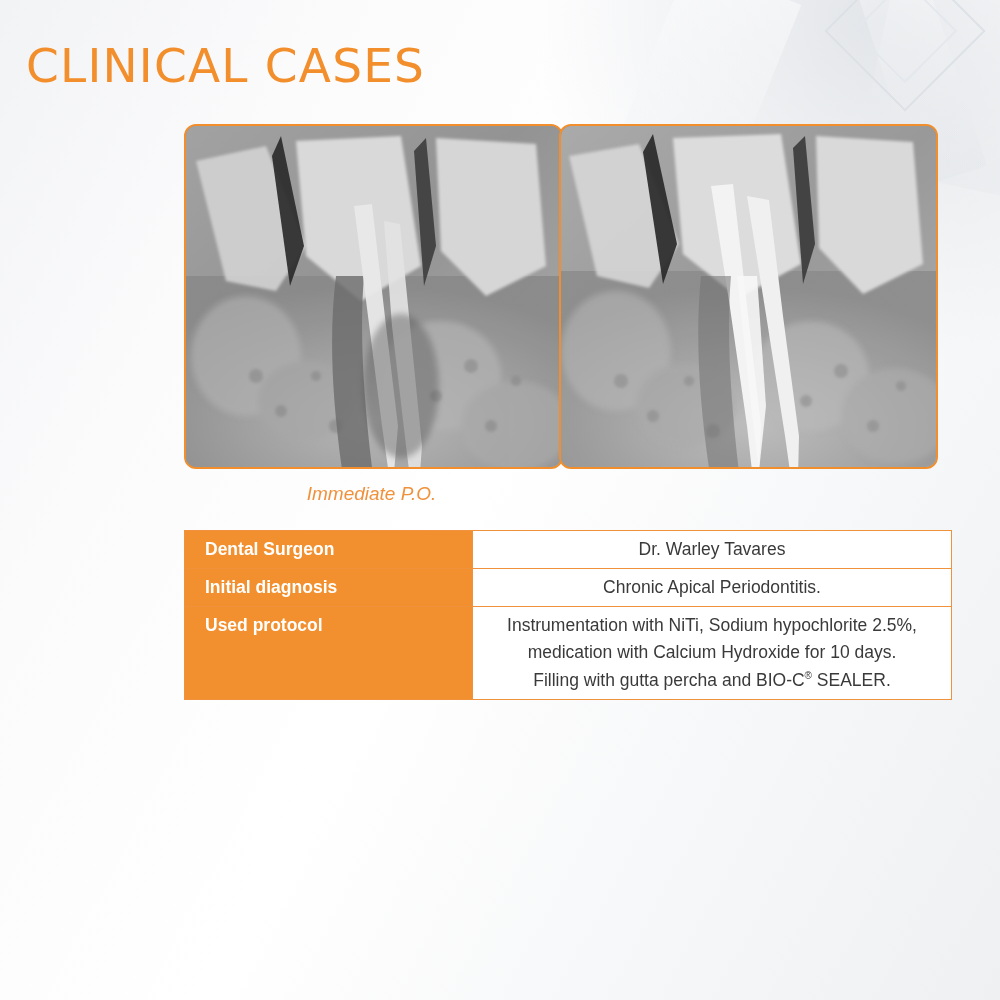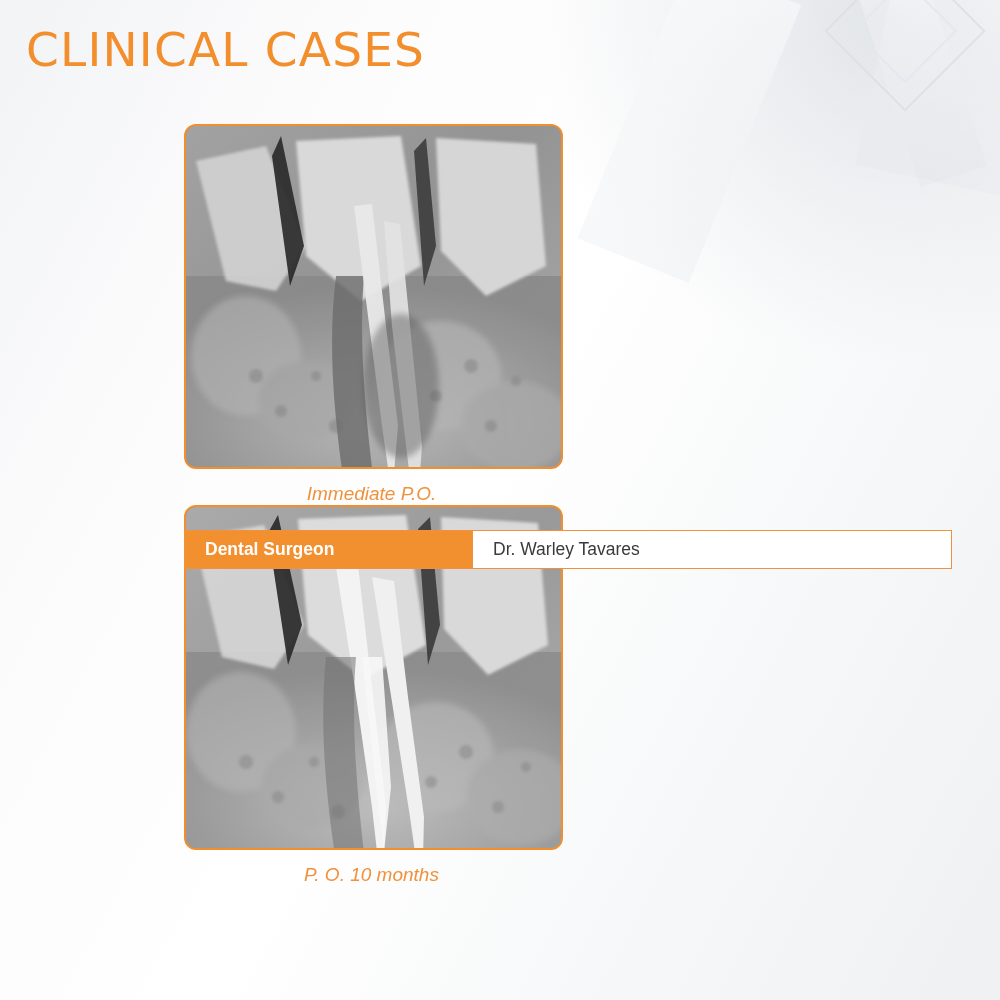--- a/index.html
+++ b/index.html
@@ -46,36 +46,35 @@
     right: 58px;
     top: -6px;
     width: 70px;
     height: 70px;
     border-color: rgba(228,231,236,0.95);
   }
 
   .title {
     position: absolute;
     left: 26px;
-    top: 22px;
+    top: 38px;
     font-size: 47px;
     letter-spacing: 1.2px;
     color: #F28E2B;
     font-weight: 400;
     font-family: "DejaVu Sans", sans-serif;
   }
 
   .images {
     position: absolute;
     left: 184px;
     top: 124px;
     width: 765px;
     display: flex;
-    justify-content: space-between;
-    flex-direction: column;
+    justify-content: flex-start;
   }
   .fig {
     width: 375px;
   }
   .xray-frame {
     width: 375px;
     height: 341px;
     border: 2px solid #F28E2B;
     border-radius: 12px;
     overflow: hidden;
@@ -113,21 +112,21 @@
   td.key {
     width: 247px;
     background: #F2902F;
     color: #ffffff;
     font-weight: bold;
   }
   td.val {
     background: #ffffff;
     color: #3a3a3a;
   }
-  td.val .line { display: block; }
+  td.val .line { display: block; text-align: center; }
   sup { font-size: 10px; vertical-align: super; }
 </style>
 </head>
 <body>
 
 <div class="page">
 
   <div class="streak s1"></div>
   <div class="streak s2"></div>
   <div class="streak s3"></div>
@@ -228,29 +227,42 @@
           <path d="M255 10 L352 16 L362 138 L302 168 L258 122 Z" fill="#e0e0e0" filter="url(#blurB)"></path>
           <path d="M92 8 L116 118 L102 158 L82 26 Z" fill="#2b2b2b" opacity="0.92"></path>
           <path d="M244 10 L254 118 L242 158 L232 22 Z" fill="#363636" opacity="0.85"></path>
           <path d="M150 60 L172 58 L186 180 L200 300 L196 390 L186 300 L168 175 Z" fill="#fbfbfb"></path>
           <path d="M186 70 L208 74 L222 190 L238 310 L236 395 L224 310 L206 195 Z" fill="#f8f8f8"></path>
           <path d="M176 150 L196 150 L205 280 L198 345 L190 280 Z" fill="#ffffff" opacity="0.9"></path>
           <path d="M140 150 C132 230, 142 320, 162 425 L188 425 C172 310, 164 220, 170 150 Z" fill="#777777" opacity="0.55"></path>
           <rect width="375" height="341" fill="#000" opacity="0.03"></rect>
         </svg>
       </div>
-      <div class="caption">P. O. 10 months</div>
     </div>
 
   </div>
 
   <table class="info">
     <tbody>
       <tr>
         <td class="key">Dental Surgeon</td>
         <td class="val">
           <span class="line">Dr. Warley Tavares</span>
         </td>
       </tr>
+      <tr>
+        <td class="key">Initial diagnosis</td>
+        <td class="val">
+          <span class="line">Chronic Apical Periodontitis.</span>
+        </td>
+      </tr>
+      <tr>
+        <td class="key">Used protocol</td>
+        <td class="val">
+          <span class="line">Instrumentation with NiTi, Sodium hypochlorite 2.5%,</span>
+          <span class="line">medication with Calcium Hydroxide for 10 days.</span>
+          <span class="line">Filling with gutta percha and BIO-C<sup>®</sup> SEALER.</span>
+        </td>
+      </tr>
     </tbody>
   </table>
 
 </div>
 
 </body></html>

